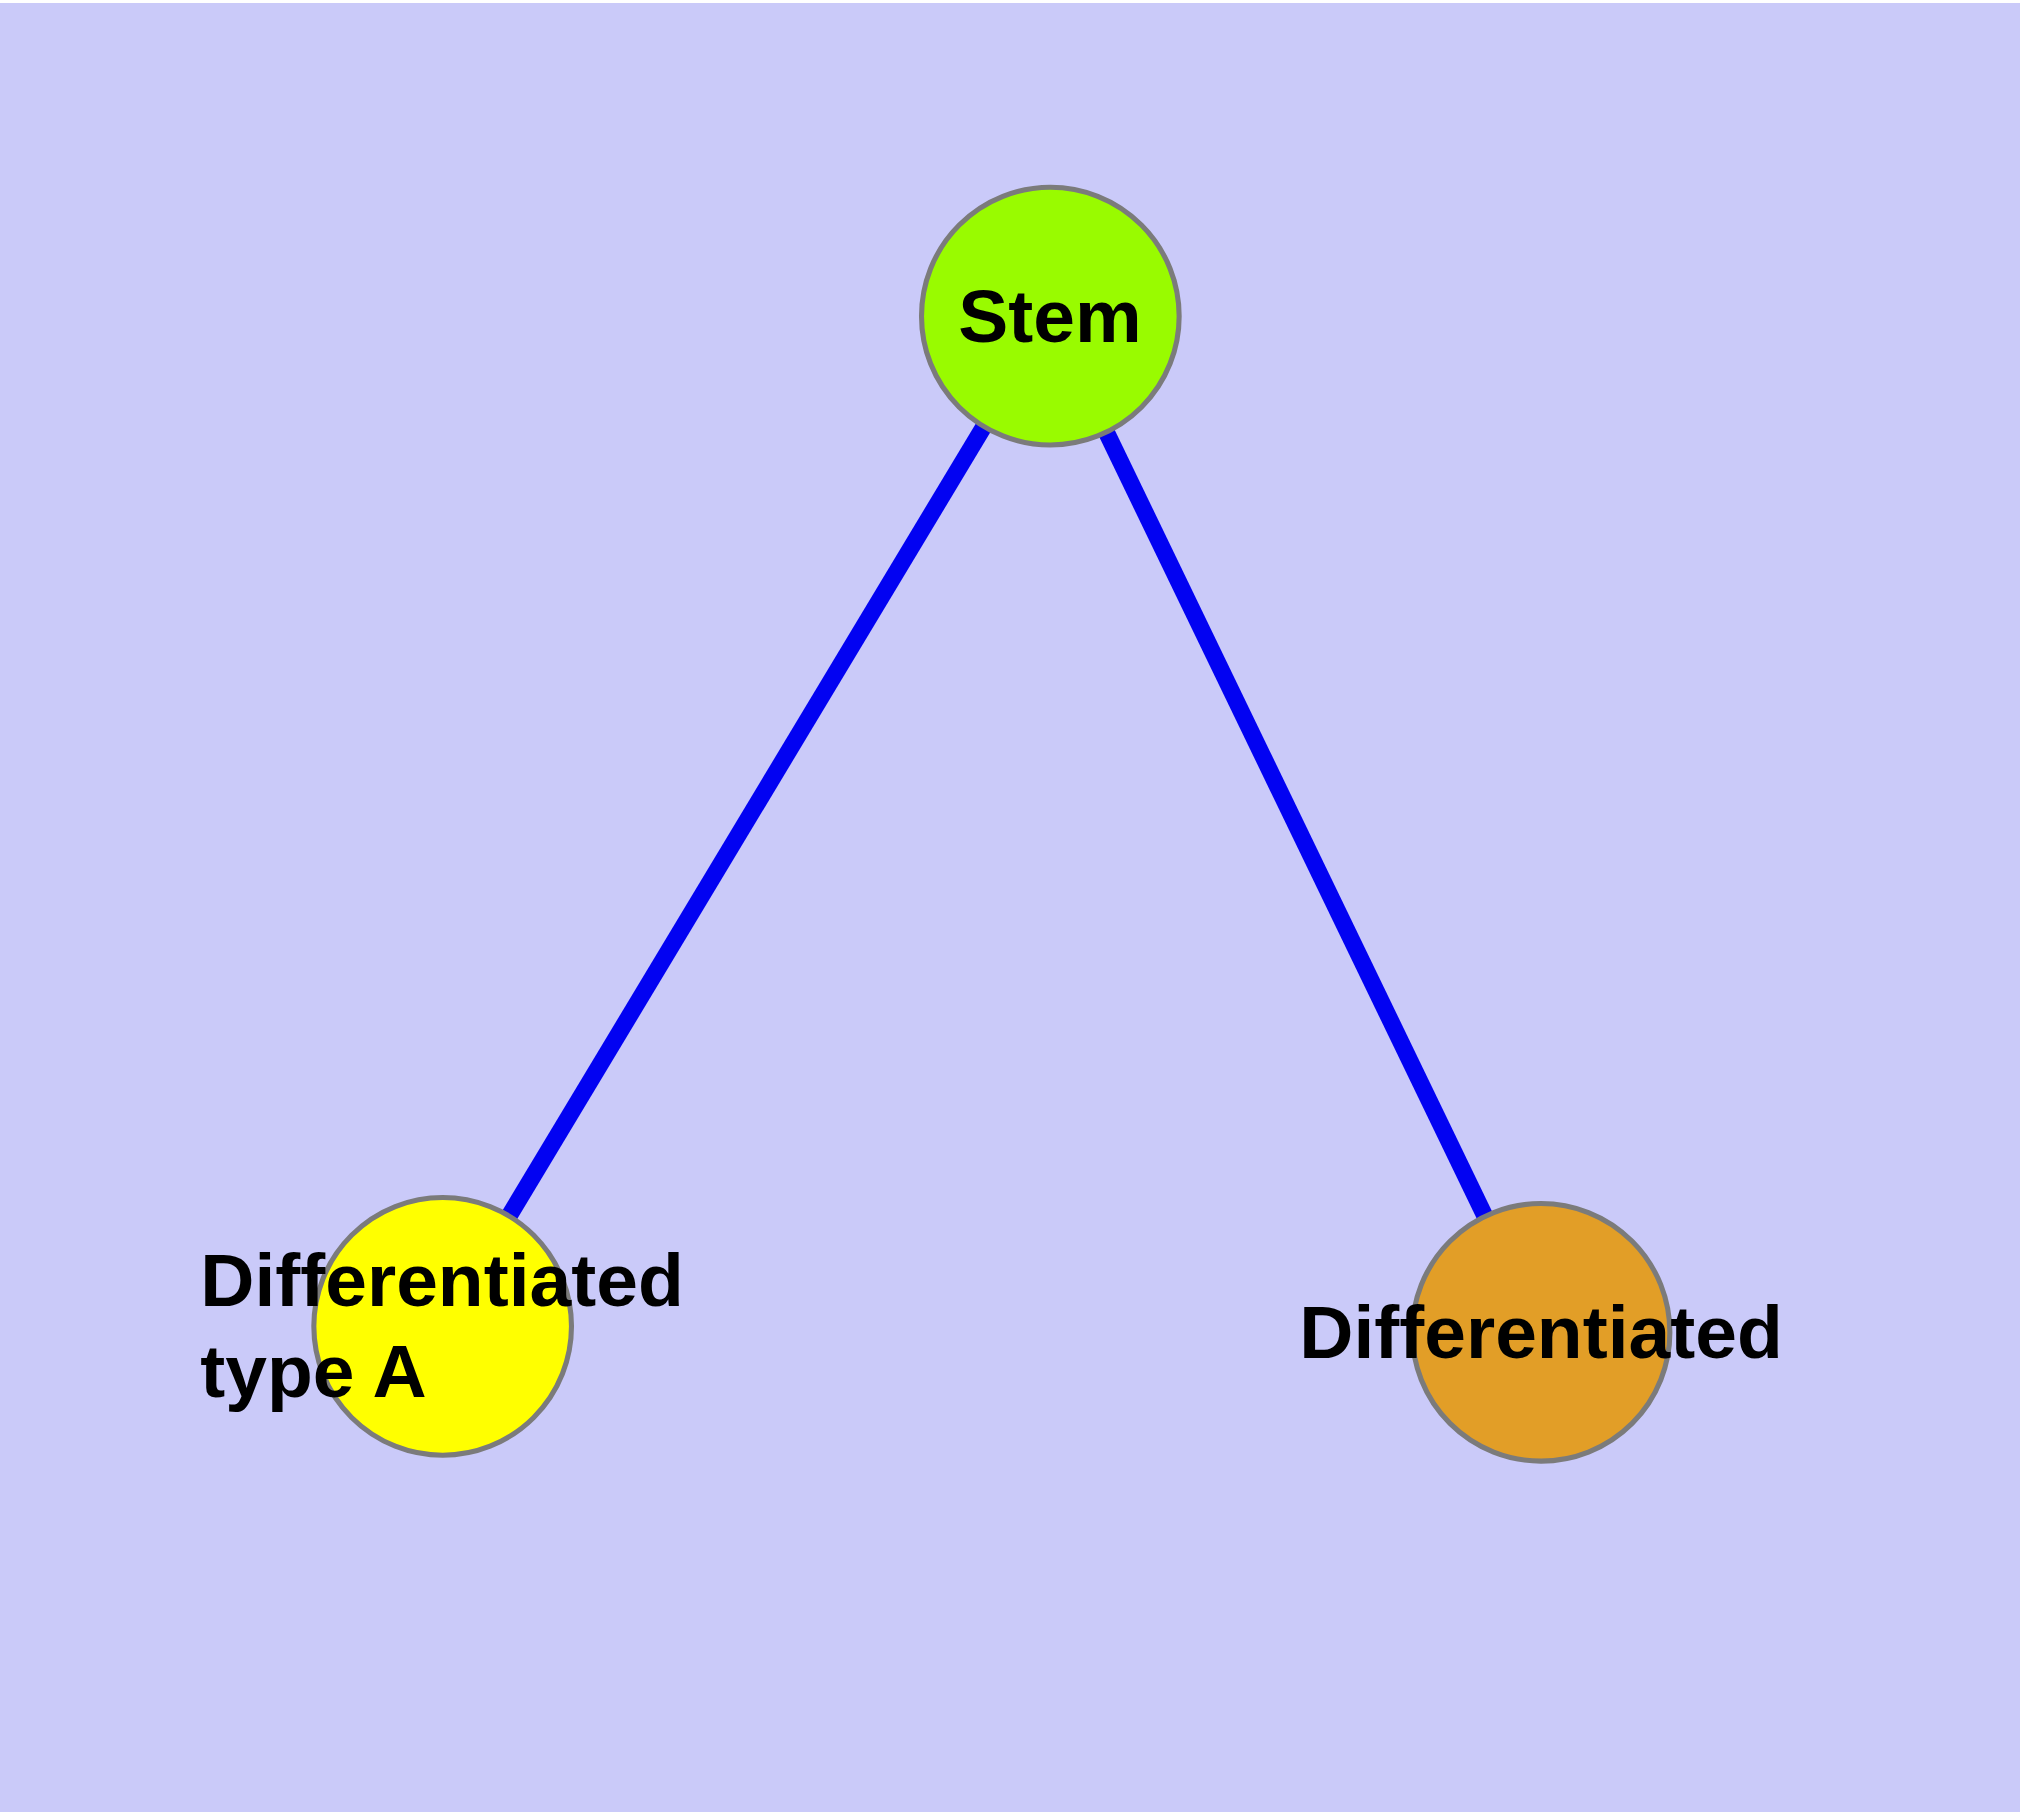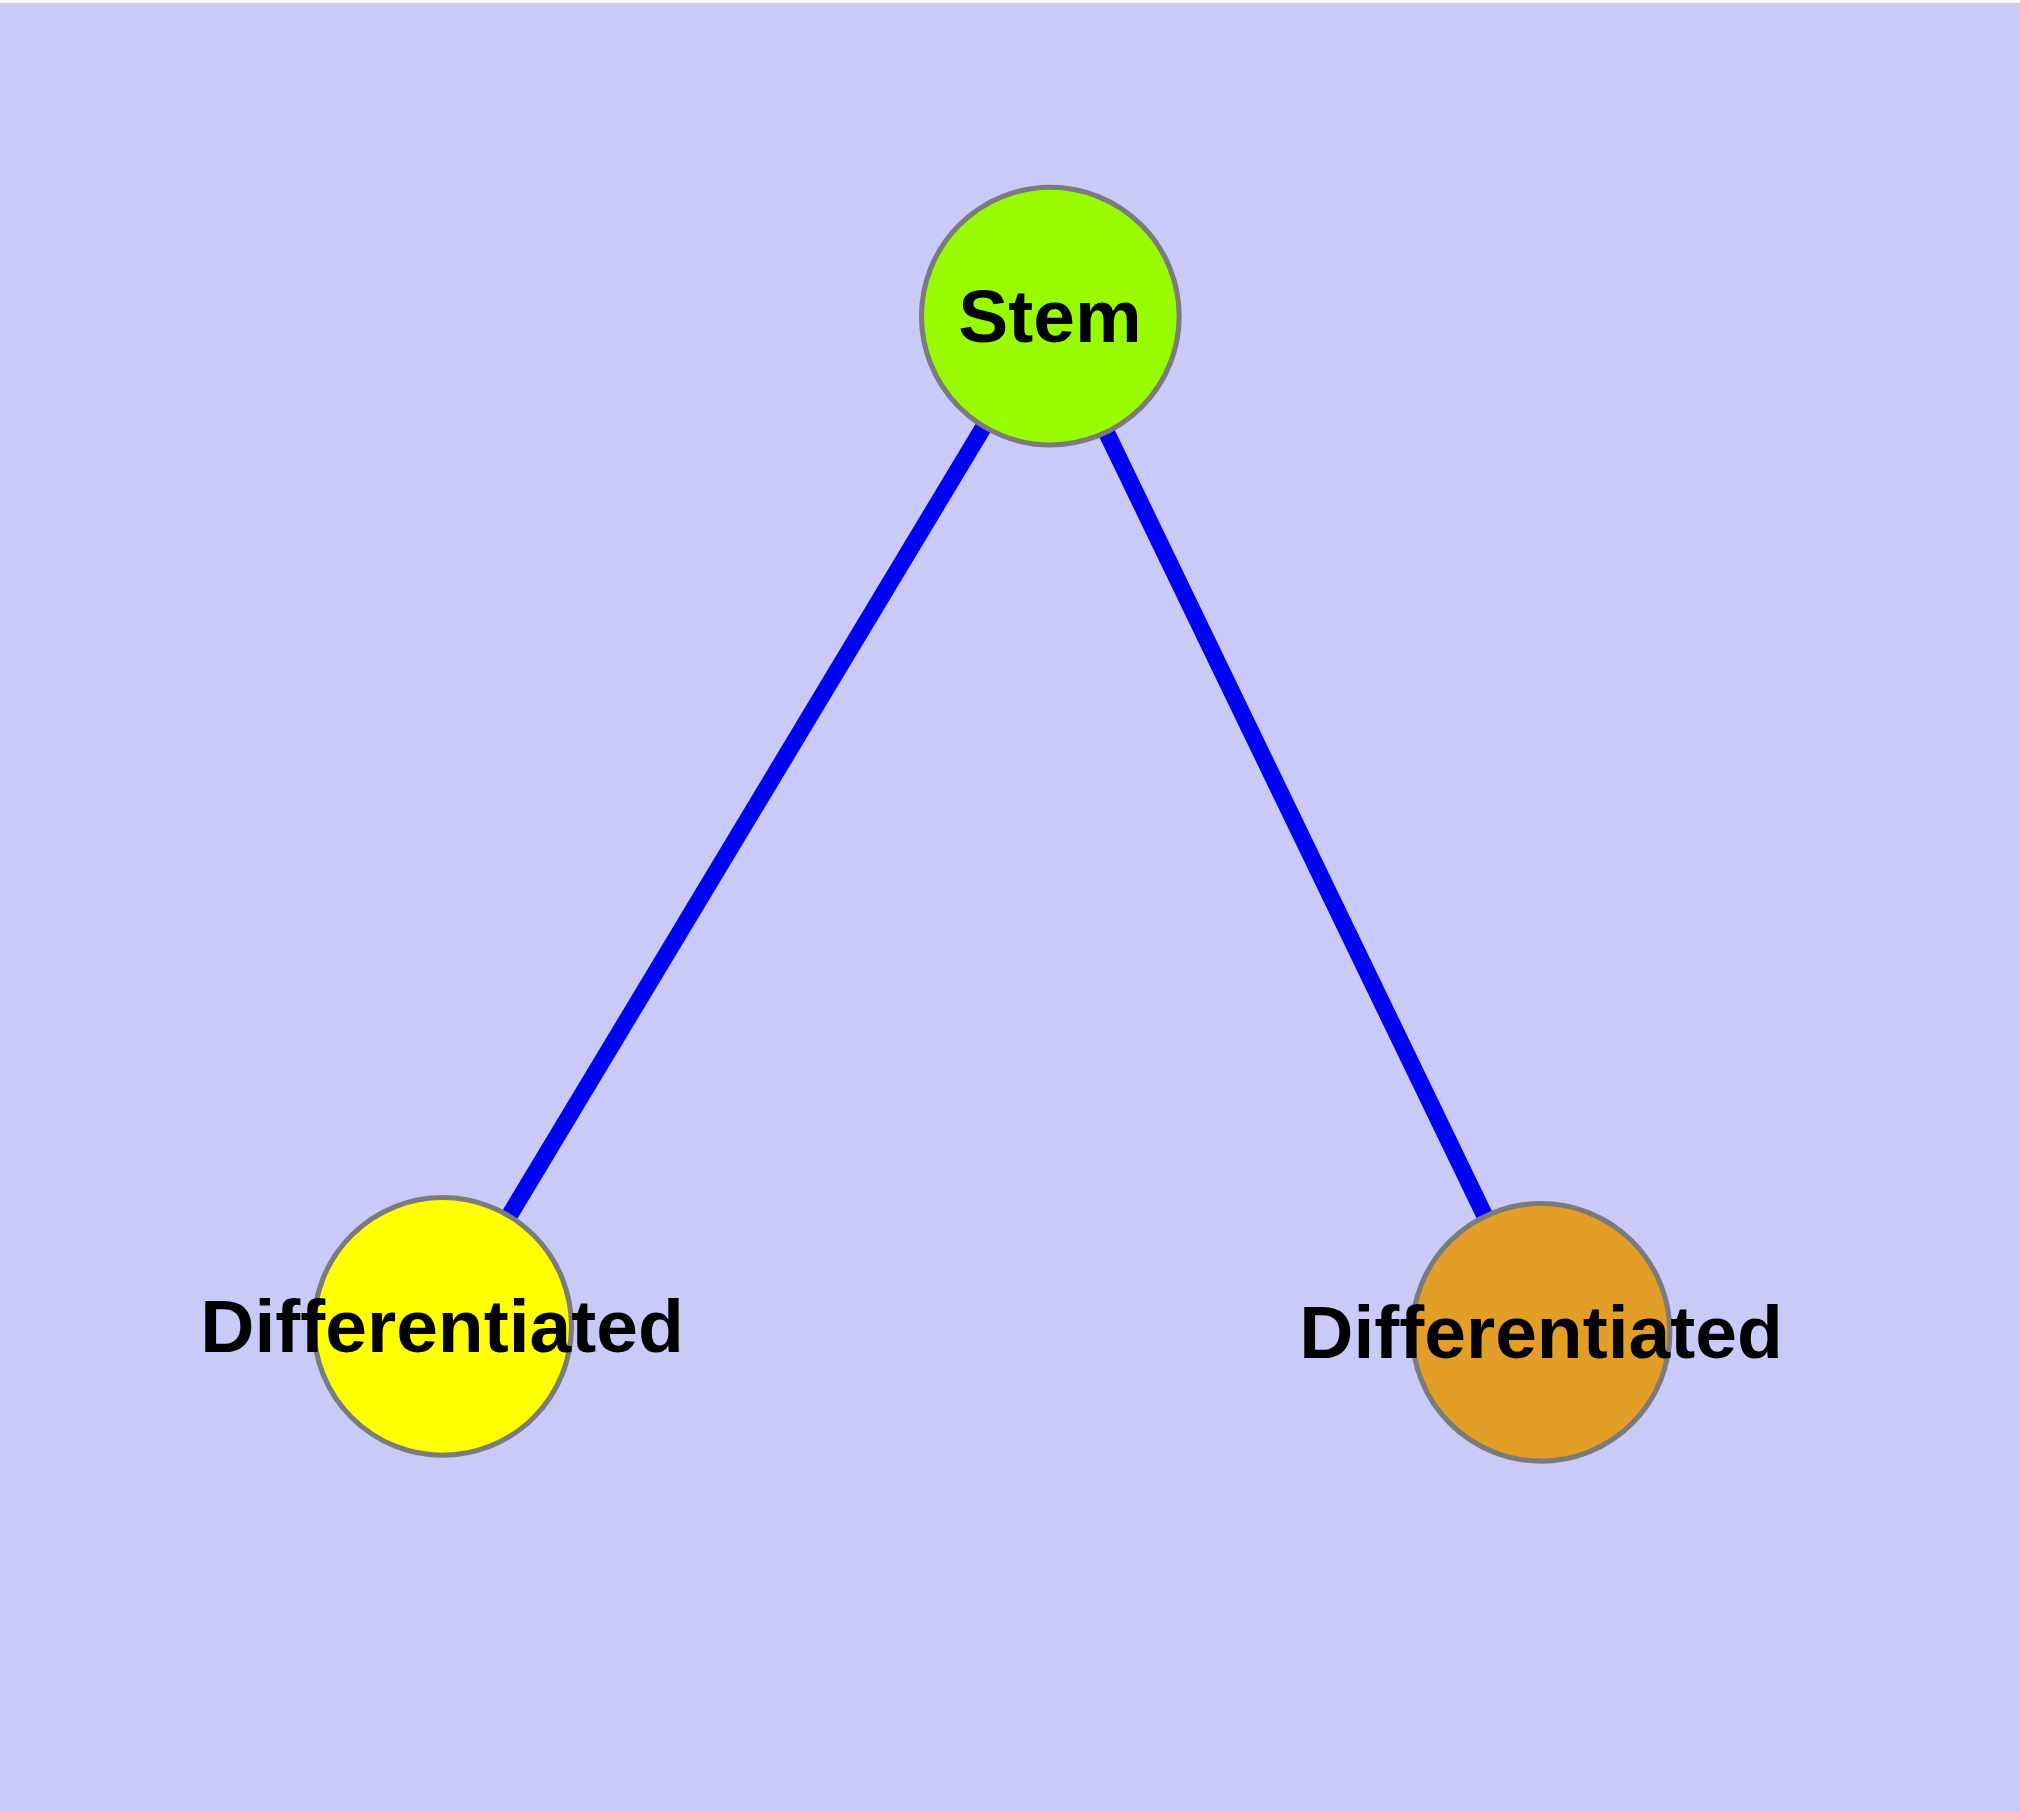--- a/index.html
+++ b/index.html
@@ -53,19 +53,20 @@
       <circle cx="522" cy="1565" r="152" fill="#FFFF00" stroke="#7B7B7B" stroke-width="6"></circle>
       <circle cx="1818" cy="1572" r="152" fill="#E29E27" stroke="#7B7B7B" stroke-width="6"></circle>
     </svg>
 
   <div class="node-label" id="label-stem" style="left: 1050px; top: 316px; color: rgb(0, 0, 0);">
     <div>Stem</div>
   </div>
 
   <div class="node-label" id="label-typeA" style="left: 442px; top: 1326px; color: rgb(0, 0, 0);">
     <div>Differentiated</div>
+    <div>type A</div>
   </div>
 
   <div class="node-label" id="label-typeB" style="left: 1541px; top: 1332px; color: rgb(0, 0, 0);">
     <div>Differentiated</div>
   </div>
 </div>
 
 
 </body></html>

